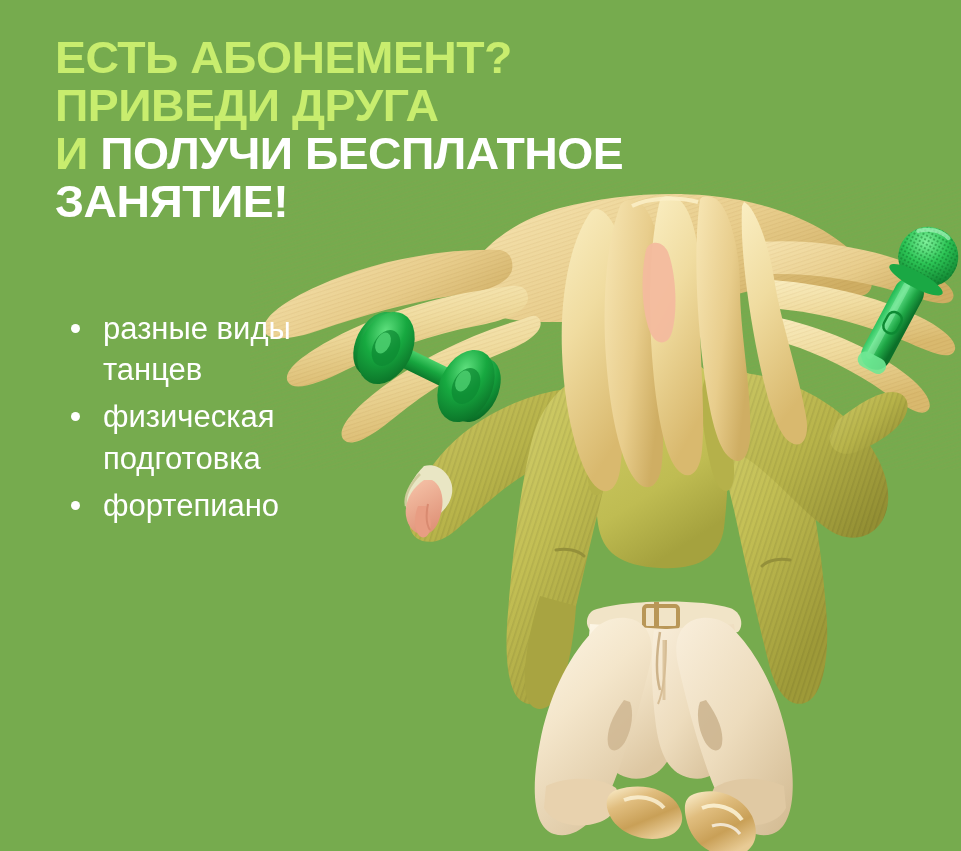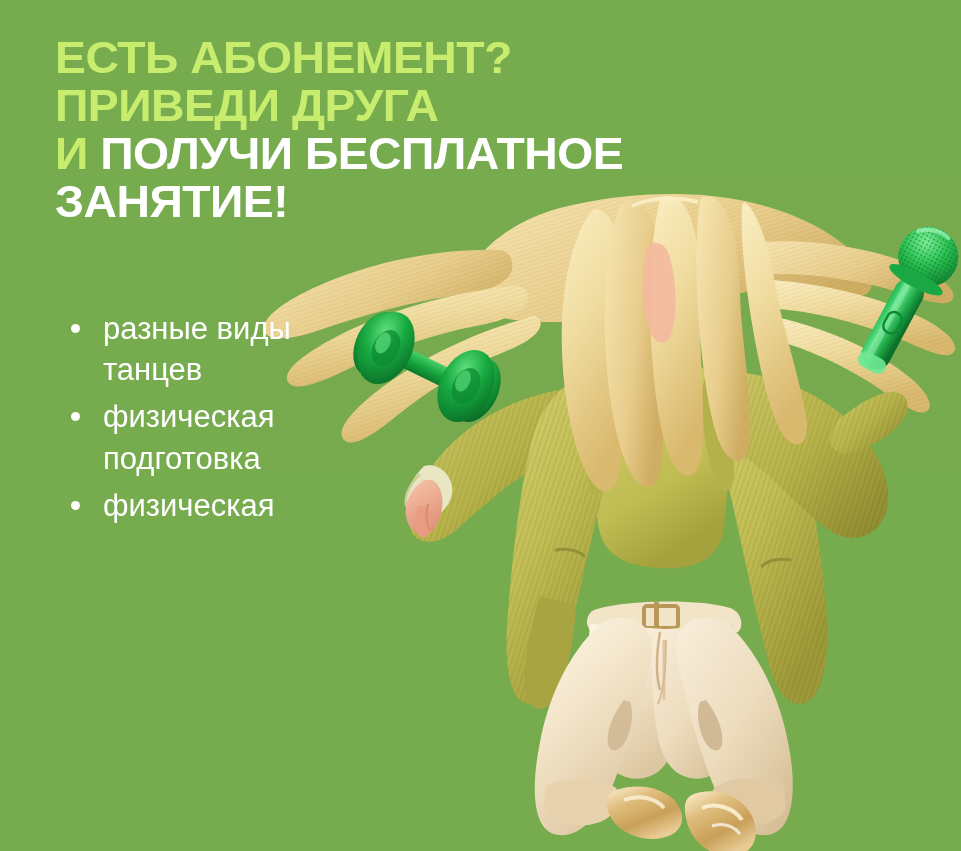--- a/index.html
+++ b/index.html
@@ -412,16 +412,16 @@
   <div class="headline">
     <span class="hl-line hl-lime">ЕСТЬ АБОНЕМЕНТ?</span>
     <span class="hl-line hl-lime">ПРИВЕДИ ДРУГА</span>
     <span class="hl-line"><span class="seg-lime">И</span> <span class="seg-white">ПОЛУЧИ БЕСПЛАТНОЕ</span></span>
     <span class="hl-line hl-white">ЗАНЯТИЕ!</span>
   </div>
 
   <ul class="bullets">
     <li><span class="dot"></span><span>разные виды танцев</span></li>
     <li><span class="dot"></span><span>физическая подготовка</span></li>
-    <li><span class="dot"></span><span>физическая</span></li>
+    <li><span class="dot"></span><span>фортепиано</span></li>
   </ul>
 
 </div>
 
 </body></html>

